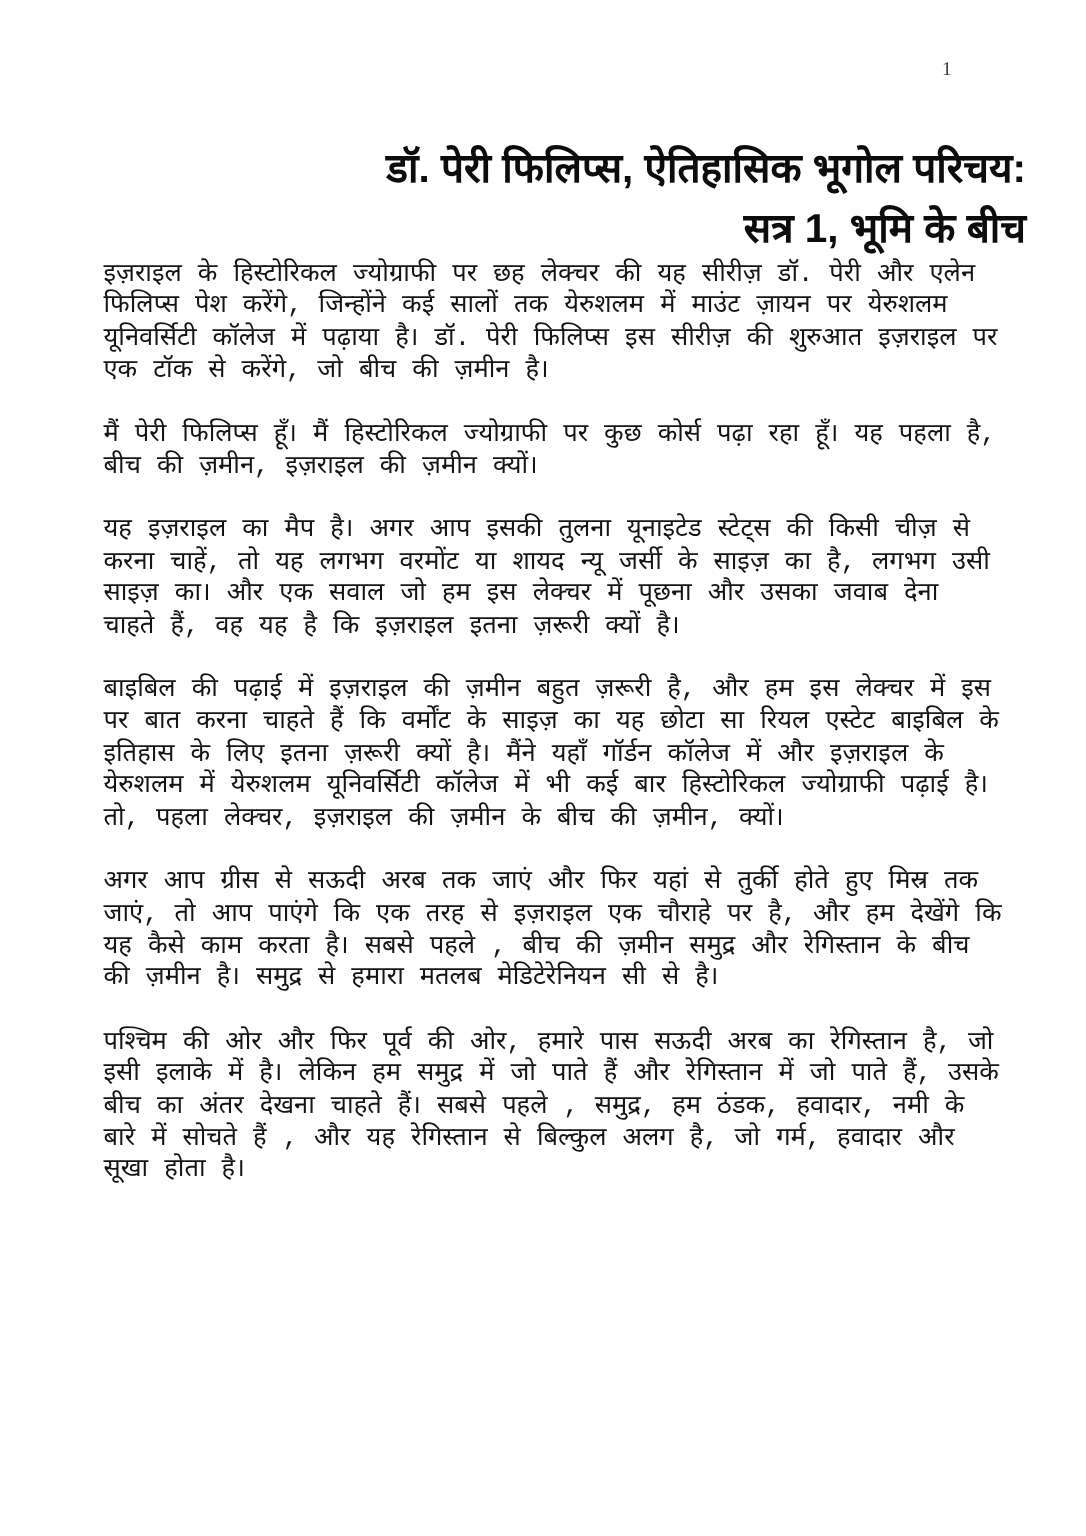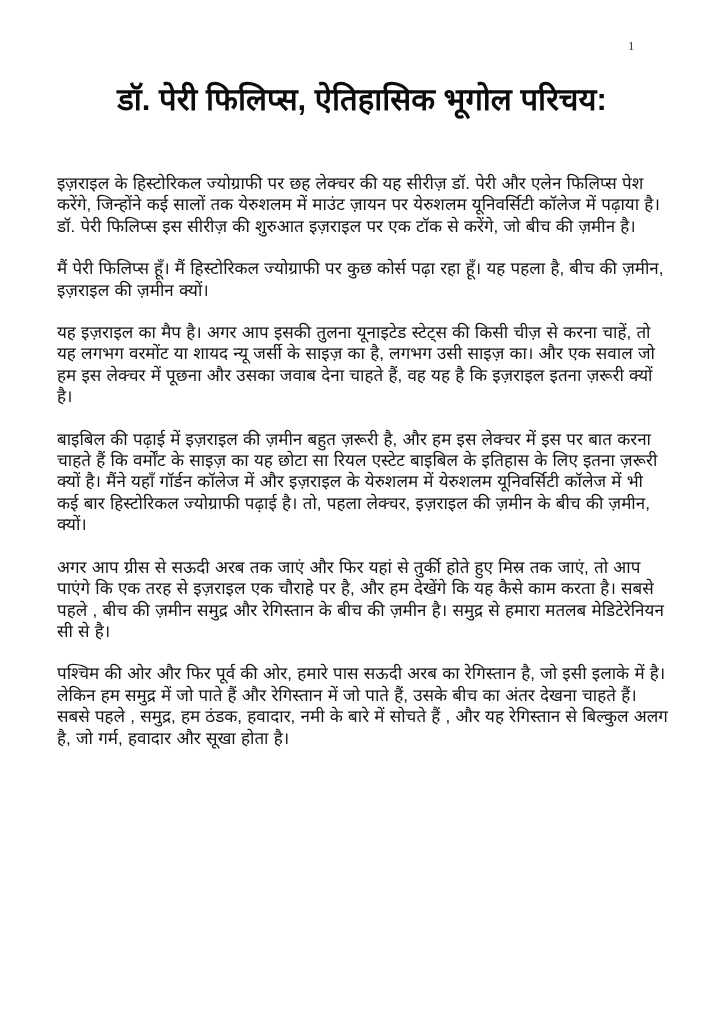--- a/index.html
+++ b/index.html
@@ -21,54 +21,56 @@
     position: absolute;
     top: 39px;
     left: 628px;
     font-family: "Liberation Serif", serif;
     font-size: 13px;
     line-height: 14px;
     color: #3a3a3a;
   }
   .doc-title {
     position: absolute;
-    top: 80px;
+    top: 92px;
     left: 40px;
     width: 644px;
-    text-align: center;
+    text-align: right;
     font-weight: 700;
-    font-size: 31px;
+    font-size: 27px;
     line-height: 40px;
     color: #0c0c0c;
     letter-spacing: 0px;
   }
   .doc-body {
     position: absolute;
     top: 173px;
     left: 57px;
     width: 612px;
   }
   .doc-body p {
-    margin: 0 0 21px 0;
+    margin: 0 0 21px 12px;
     font-size: 17px;
     line-height: 21.4px;
     text-align: left;
     color: #141414;
     word-spacing: 0.5px;
+    font-family: Liberation Mono, monospace;
   }
 </style>
 </head>
 <body>
 
 <div class="page">
 
   <div class="page-number">1</div>
 
   <div class="doc-title">
     <div>डॉ. पेरी फिलिप्स, ऐतिहासिक भूगोल परिचय:</div>
+    <div>सत्र 1, भूमि के बीच</div>
   </div>
 
   <div class="doc-body">
     <p>इज़राइल के हिस्टोरिकल ज्योग्राफी पर छह लेक्चर की यह सीरीज़ डॉ. पेरी और एलेन फिलिप्स पेश करेंगे, जिन्होंने कई सालों तक येरुशलम में माउंट ज़ायन पर येरुशलम यूनिवर्सिटी कॉलेज में पढ़ाया है। डॉ. पेरी फिलिप्स इस सीरीज़ की शुरुआत इज़राइल पर एक टॉक से करेंगे, जो बीच की ज़मीन है।</p>
     <p>मैं पेरी फिलिप्स हूँ। मैं हिस्टोरिकल ज्योग्राफी पर कुछ कोर्स पढ़ा रहा हूँ। यह पहला है, बीच की ज़मीन, इज़राइल की ज़मीन क्यों।</p>
     <p>यह इज़राइल का मैप है। अगर आप इसकी तुलना यूनाइटेड स्टेट्स की किसी चीज़ से करना चाहें, तो यह लगभग वरमोंट या शायद न्यू जर्सी के साइज़ का है, लगभग उसी साइज़ का। और एक सवाल जो हम इस लेक्चर में पूछना और उसका जवाब देना चाहते हैं, वह यह है कि इज़राइल इतना ज़रूरी क्यों है।</p>
     <p>बाइबिल की पढ़ाई में इज़राइल की ज़मीन बहुत ज़रूरी है, और हम इस लेक्चर में इस पर बात करना चाहते हैं कि वर्मोंट के साइज़ का यह छोटा सा रियल एस्टेट बाइबिल के इतिहास के लिए इतना ज़रूरी क्यों है। मैंने यहाँ गॉर्डन कॉलेज में और इज़राइल के येरुशलम में येरुशलम यूनिवर्सिटी कॉलेज में भी कई बार हिस्टोरिकल ज्योग्राफी पढ़ाई है। तो, पहला लेक्चर, इज़राइल की ज़मीन के बीच की ज़मीन, क्यों।</p>
     <p>अगर आप ग्रीस से सऊदी अरब तक जाएं और फिर यहां से तुर्की होते हुए मिस्र तक जाएं, तो आप पाएंगे कि एक तरह से इज़राइल एक चौराहे पर है, और हम देखेंगे कि यह कैसे काम करता है। सबसे पहले , बीच की ज़मीन समुद्र और रेगिस्तान के बीच की ज़मीन है। समुद्र से हमारा मतलब मेडिटेरेनियन सी से है।</p>
     <p>पश्चिम की ओर और फिर पूर्व की ओर, हमारे पास सऊदी अरब का रेगिस्तान है, जो इसी इलाके में है। लेकिन हम समुद्र में जो पाते हैं और रेगिस्तान में जो पाते हैं, उसके बीच का अंतर देखना चाहते हैं। सबसे पहले , समुद्र, हम ठंडक, हवादार, नमी के बारे में सोचते हैं , और यह रेगिस्तान से बिल्कुल अलग है, जो गर्म, हवादार और सूखा होता है।</p>
   </div>

